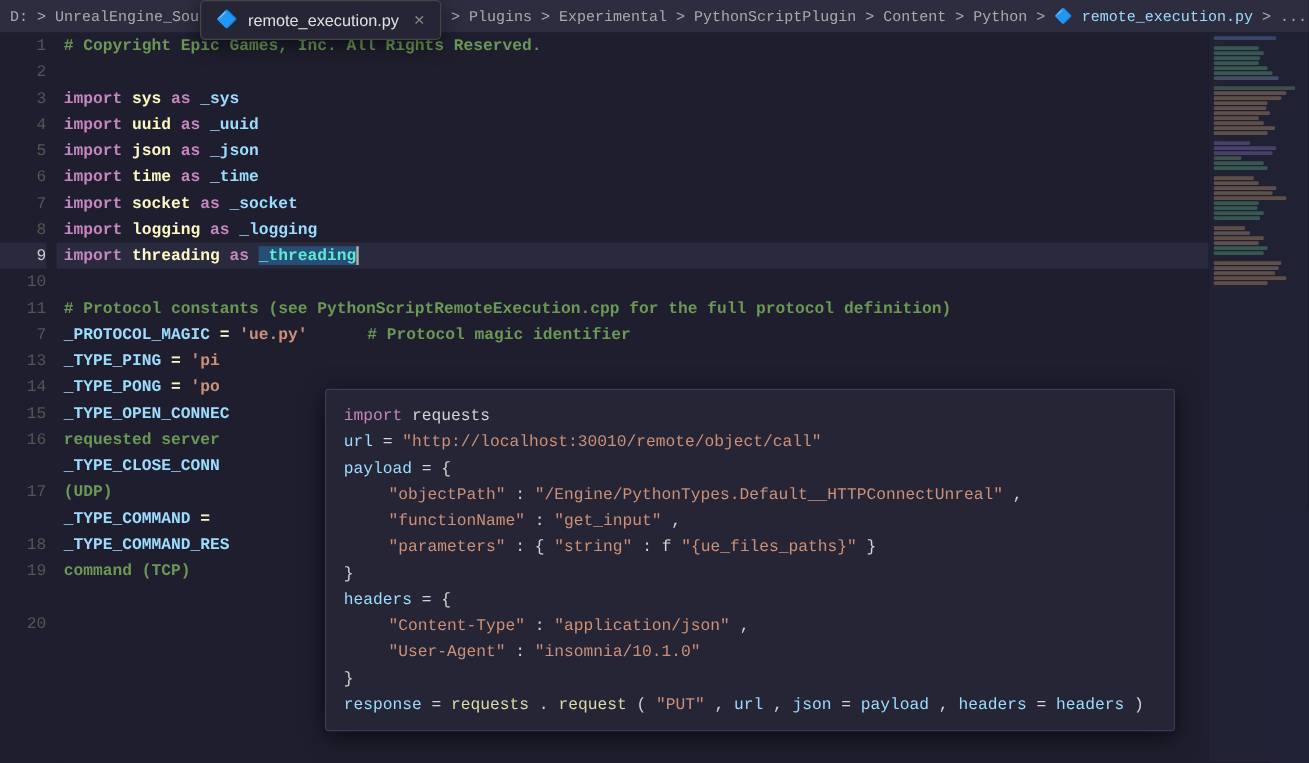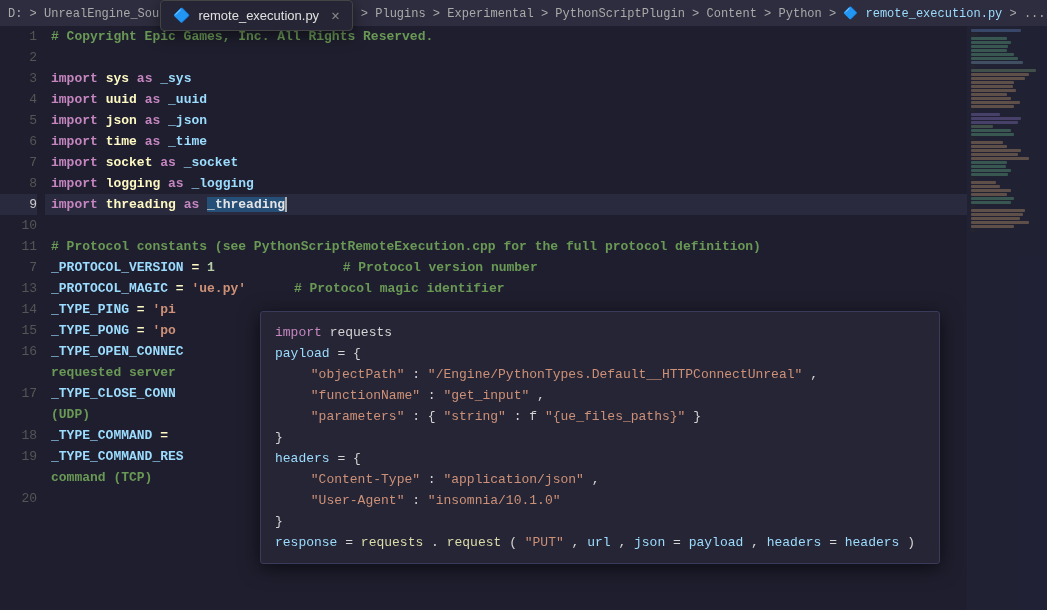--- a/index.html
+++ b/index.html
@@ -70,21 +70,21 @@
       background: #2a2a3f;
     }
 
     
     .kw { color: #c586c0; }      
     .var { color: #9cdcfe; }      
     .str { color: #ce9178; }      
     .comment { color: #6a9955; }  
     .num { color: #b5cea8; }       
     .plain { color: #fef9c3; }    
-    .sel { background: #264f78; color: #e5e5e5; }
+    .sel { background: #264f78; color: #5eead4; }
 
     
     #minimap {
       width: 80px;
       background: #1a1a2e;
       flex-shrink: 0;
       overflow: hidden;
       position: relative;
     }
     .minimap-viewport {
@@ -264,27 +264,20 @@
       <span class="plain"> </span>
       <span class="sel">_threading</span><span class="cursor"></span>
     </div>
 
     <div class="code-line">&nbsp;</div>
 
     <div class="code-line">
       <span class="comment"># Protocol constants (see PythonScriptRemoteExecution.cpp for the full protocol definition)</span>
     </div>
 
-    <div class="code-line">
-      <span class="var">_PROTOCOL_VERSION</span>
-      <span class="plain"> = </span>
-      <span class="num">1</span>
-      <span class="plain" style="margin-left:120px;"></span>
-      <span class="comment">                       # Protocol version number</span>
-    </div>
 
     <div class="code-line">
       <span class="var">_PROTOCOL_MAGIC</span>
       <span class="plain"> = </span>
       <span class="str">'ue.py'</span>
       <span class="comment" style="margin-left:40px;">                   # Protocol magic identifier</span>
     </div>
 
     <div class="code-line">
       <span class="var">_TYPE_PING</span>
@@ -323,20 +316,25 @@
     <div class="code-line">
       <span class="comment">    command (TCP)</span>
     </div>
 
     <div class="code-line">&nbsp;</div>
 
     <div id="hover-popup">
       <div class="popup-line">
         <span class="popup-kw">import</span>
         <span class="popup-plain"> requests</span>
+      </div>
+      <div class="popup-line">
+        <span class="popup-var">url</span>
+        <span class="popup-plain"> = </span>
+        <span class="popup-str">"http://localhost:30010/remote/object/call"</span>
       </div>
       <div class="popup-line">
         <span class="popup-var">payload</span>
         <span class="popup-plain"> = {</span>
       </div>
       <div class="popup-line">
         <span class="popup-indent"></span>
         <span class="popup-str">"objectPath"</span>
         <span class="popup-plain">: </span>
         <span class="popup-str">"/Engine/PythonTypes.Default__HTTPConnectUnreal"</span>

